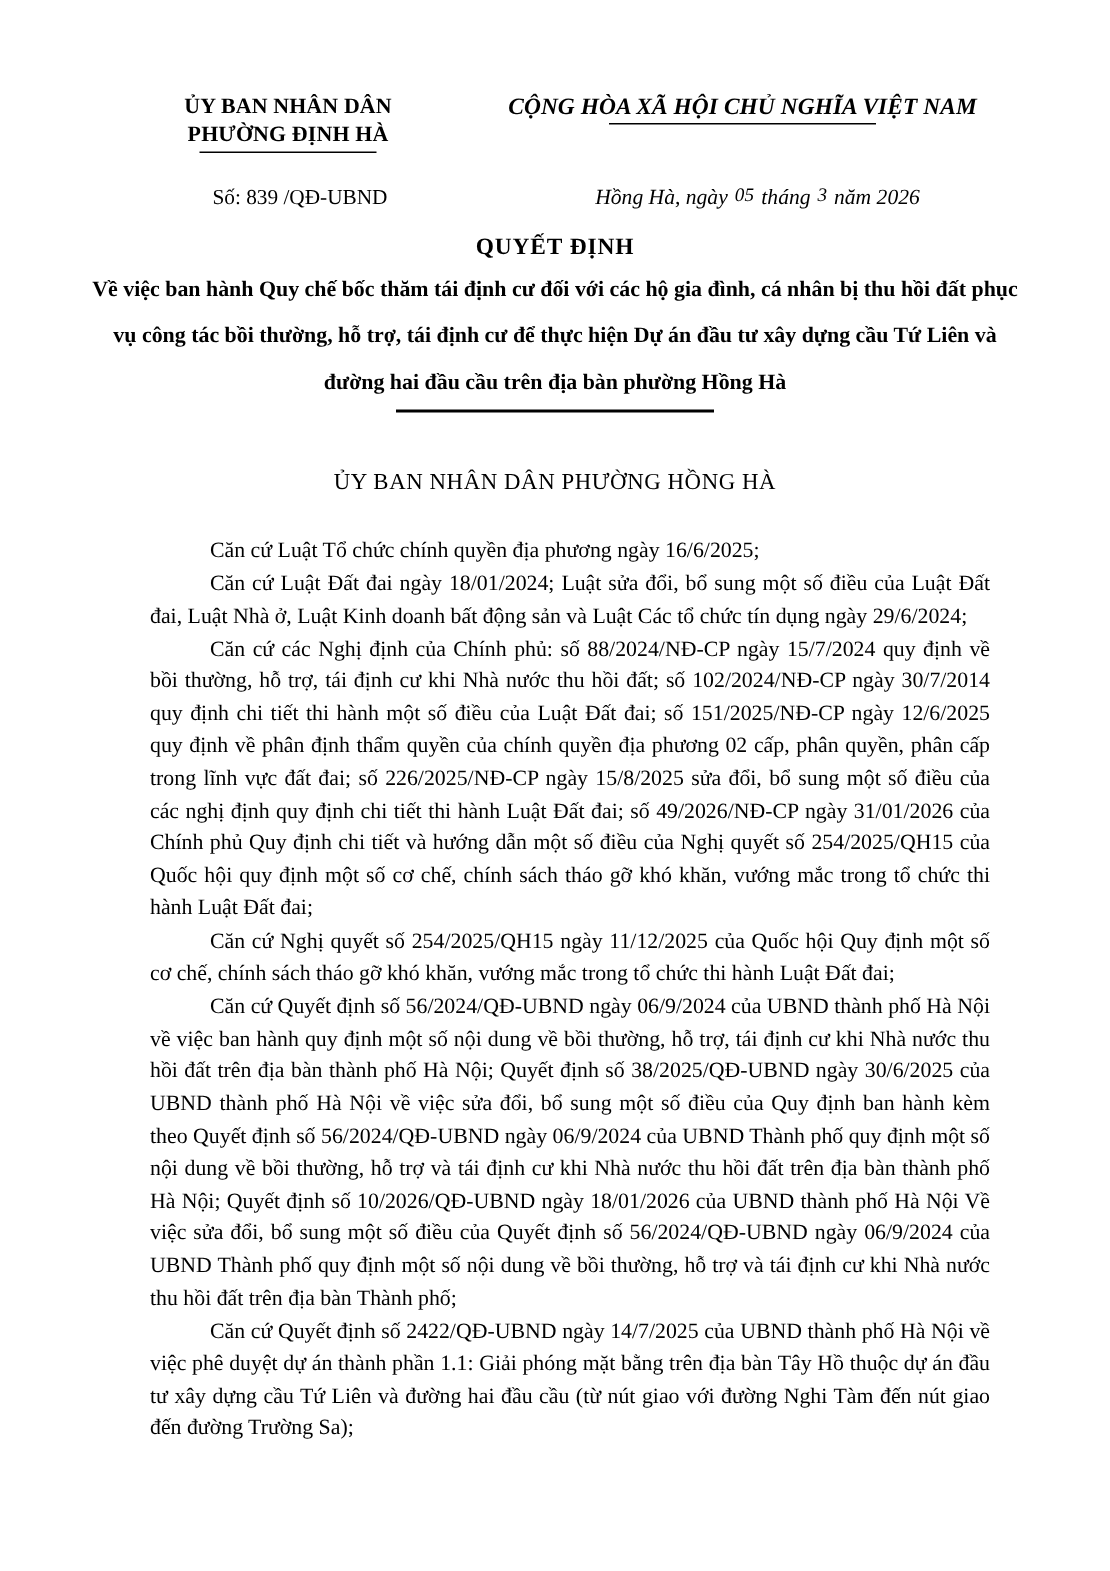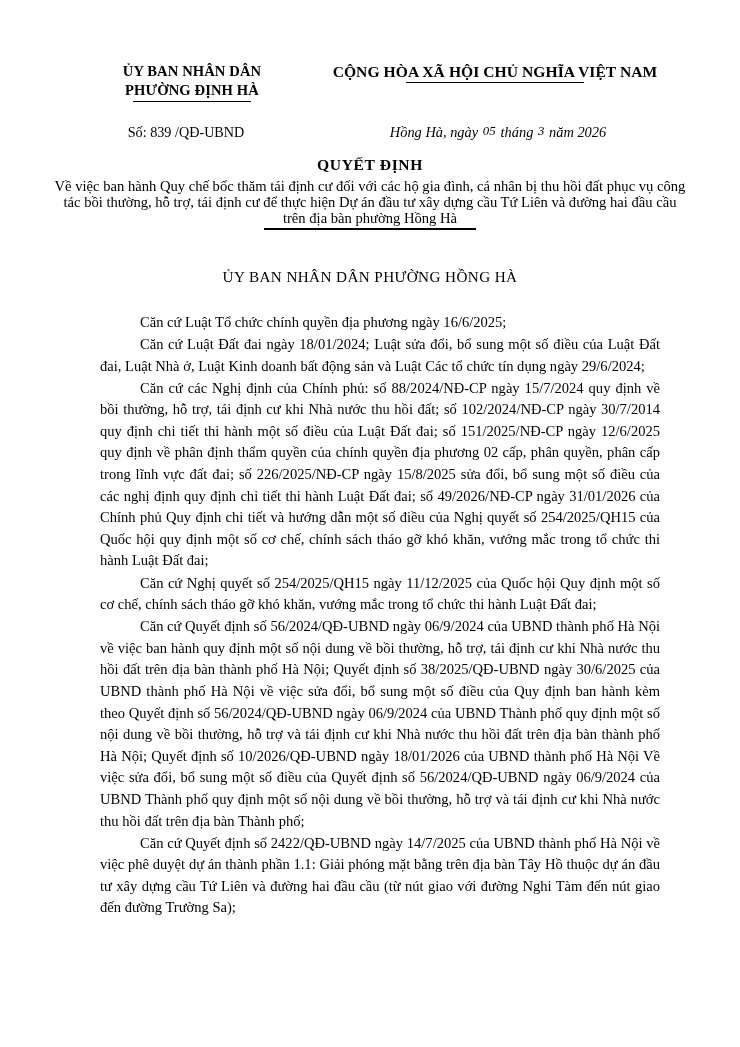--- a/index.html
+++ b/index.html
@@ -57,34 +57,36 @@
     width: 178px;
     height: 1.4px;
     background: #000;
     margin: 1px auto 0 auto;
   }
   .nation-line {
     font-weight: bold;
     font-size: 15.6px;
     line-height: 19px;
     letter-spacing: 0.05px;
+    font-style: italic;
   }
   .motto-line {
     font-weight: bold;
     font-size: 14.8px;
     line-height: 19px;
     margin-top: 2px;
   }
 
   
   .meta-row {
     display: flex;
     align-items: baseline;
     padding: 22px 52px 0 52px;
     box-sizing: border-box;
+    margin-left: 14px;
   }
   .meta-left {
     width: 250px;
     text-align: center;
     padding-left: 18px;
     box-sizing: border-box;
     font-size: 14.2px;
   }
   .meta-right {
     flex: 1;
@@ -109,23 +111,23 @@
     padding: 0 48px;
     box-sizing: border-box;
   }
   .decision-word {
     font-weight: bold;
     font-size: 15.6px;
     letter-spacing: 0.6px;
     line-height: 20px;
   }
   .decision-sub {
-    font-weight: normal;
+    font-weight: bold;
     font-size: 14.6px;
-    line-height: 16px;
+    line-height: 31px;
     margin-top: 3px;
     padding: 0 6px;
   }
   .rule-title {
     width: 212px;
     height: 1.5px;
     background: #000;
     margin: 2px auto 0 auto;
   }
 

